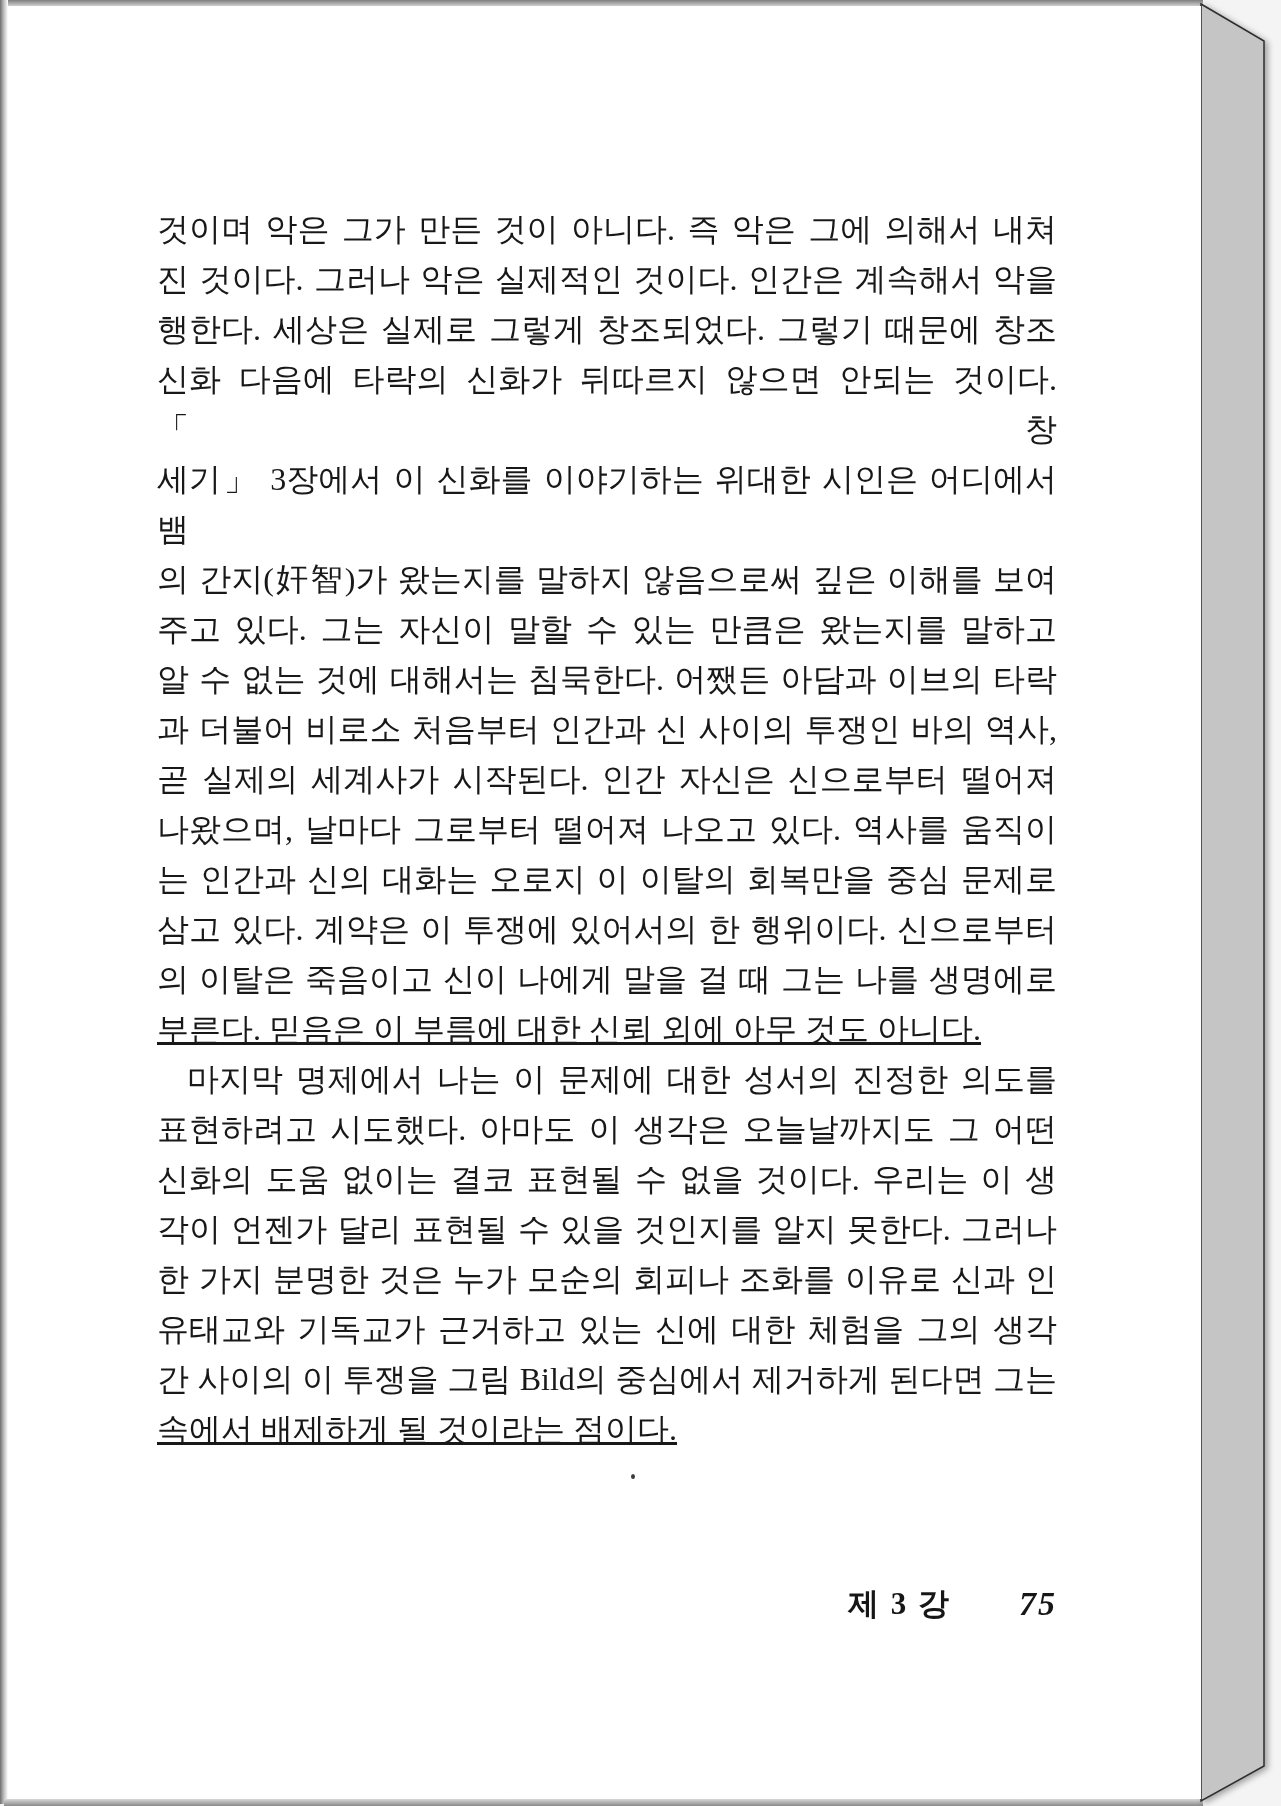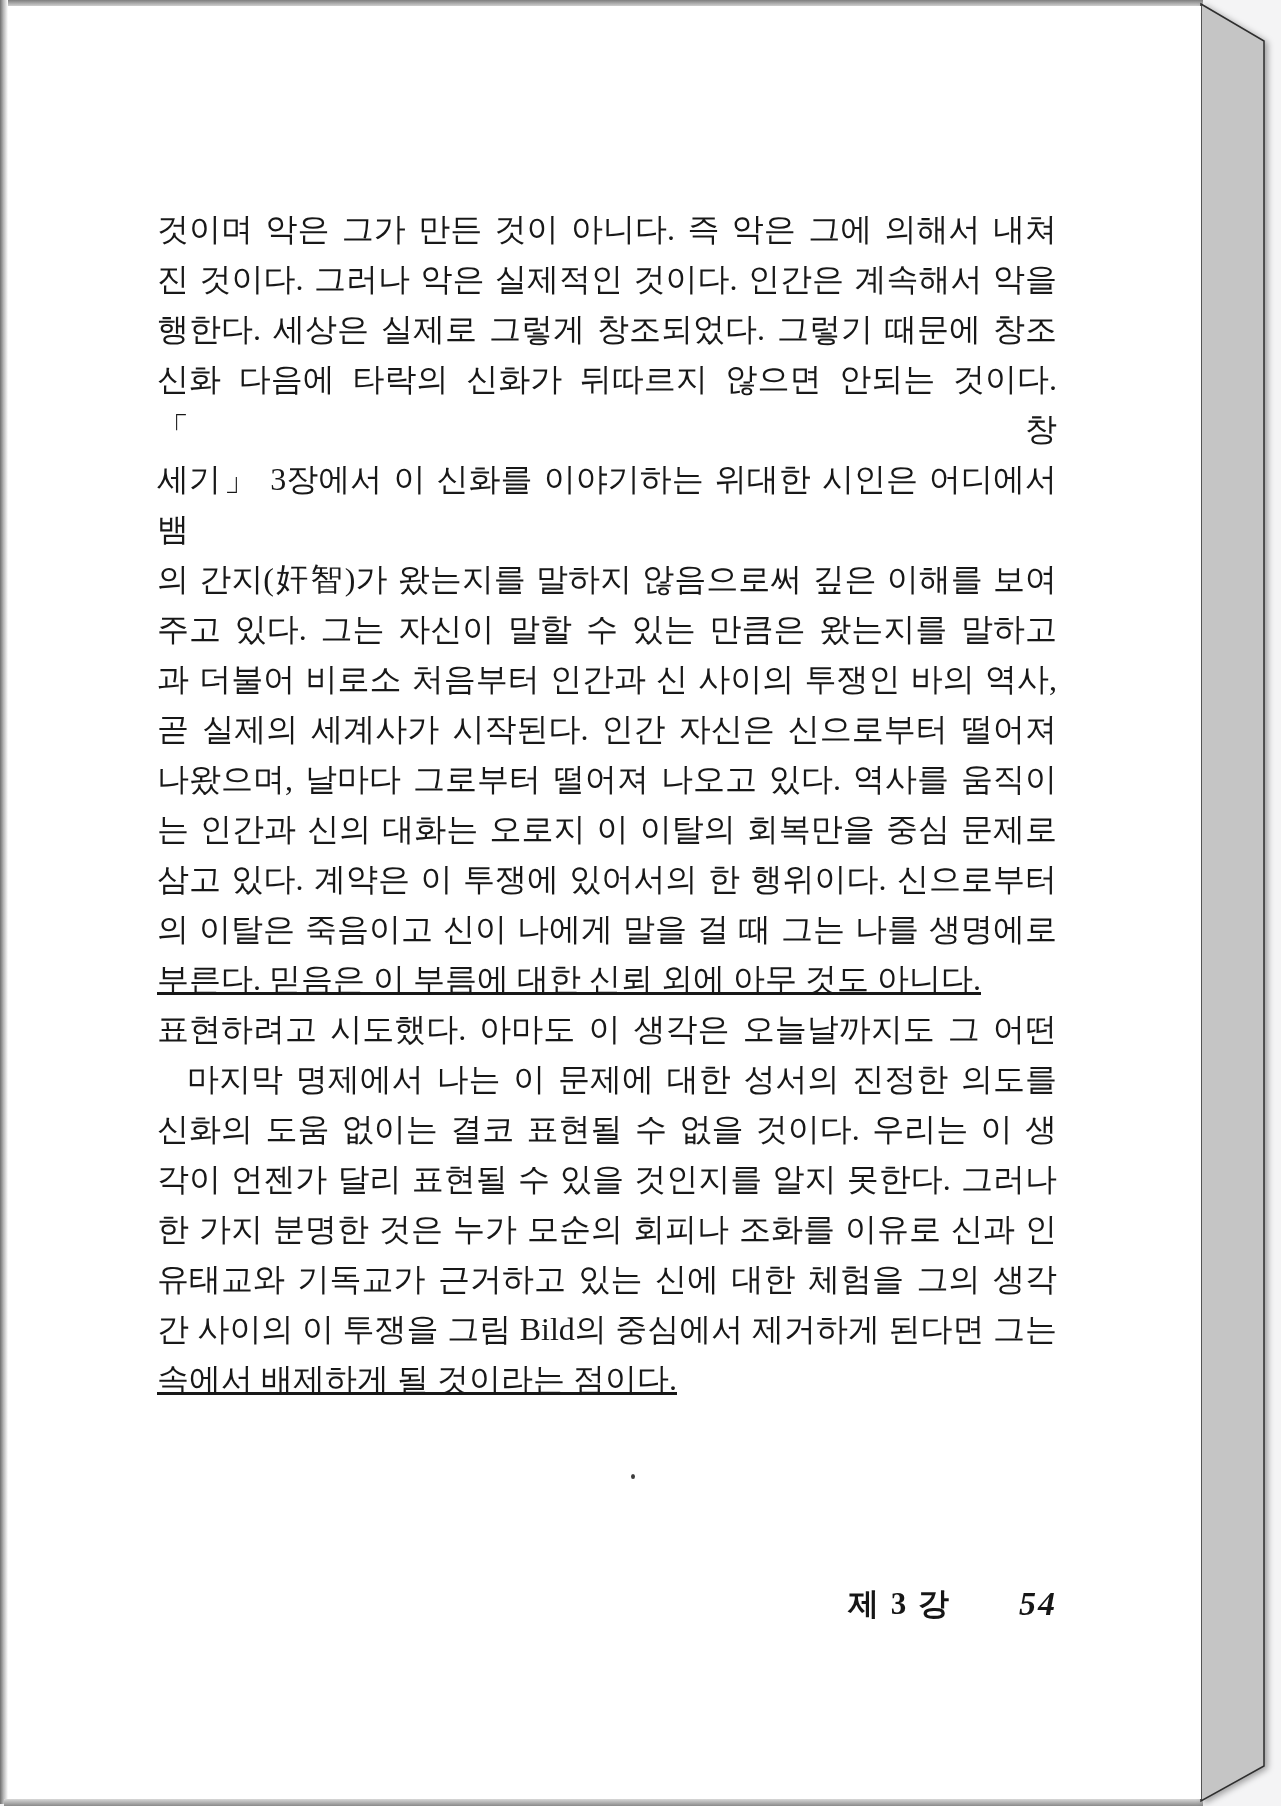--- a/index.html
+++ b/index.html
@@ -118,40 +118,41 @@
 
   <div class="text-block" id="text-block">
       <div class="paragraph">
         <div class="text-line">것이며 악은 그가 만든 것이 아니다. 즉 악은 그에 의해서 내쳐</div>
         <div class="text-line">진 것이다. 그러나 악은 실제적인 것이다. 인간은 계속해서 악을</div>
         <div class="text-line">행한다. 세상은 실제로 그렇게 창조되었다. 그렇기 때문에 창조</div>
         <div class="text-line">신화 다음에 타락의 신화가 뒤따르지 않으면 안되는 것이다. 「창</div>
         <div class="text-line">세기」 3장에서 이 신화를 이야기하는 위대한 시인은 어디에서 뱀</div>
         <div class="text-line">의 간지(奸智)가 왔는지를 말하지 않음으로써 깊은 이해를 보여</div>
         <div class="text-line">주고 있다. 그는 자신이 말할 수 있는 만큼은 왔는지를 말하고</div>
+        <div class="text-line">알 수 없는 것에 대해서는 침묵한다. 어쨌든 아담과 이브의 타락</div>
         <div class="text-line">과 더불어 비로소 처음부터 인간과 신 사이의 투쟁인 바의 역사,</div>
         <div class="text-line">곧 실제의 세계사가 시작된다. 인간 자신은 신으로부터 떨어져</div>
         <div class="text-line">나왔으며, 날마다 그로부터 떨어져 나오고 있다. 역사를 움직이</div>
         <div class="text-line">는 인간과 신의 대화는 오로지 이 이탈의 회복만을 중심 문제로</div>
         <div class="text-line">삼고 있다. 계약은 이 투쟁에 있어서의 한 행위이다. 신으로부터</div>
         <div class="text-line">의 이탈은 죽음이고 신이 나에게 말을 걸 때 그는 나를 생명에로</div>
         <div class="text-line para-end">부른다. 믿음은 이 부름에 대한 신뢰 외에 아무 것도 아니다.</div>
       </div>
       <div class="paragraph">
+        <div class="text-line indent">마지막 명제에서 나는 이 문제에 대한 성서의 진정한 의도를</div>
         <div class="text-line">표현하려고 시도했다. 아마도 이 생각은 오늘날까지도 그 어떤</div>
-        <div class="text-line indent">마지막 명제에서 나는 이 문제에 대한 성서의 진정한 의도를</div>
         <div class="text-line">신화의 도움 없이는 결코 표현될 수 없을 것이다. 우리는 이 생</div>
         <div class="text-line">각이 언젠가 달리 표현될 수 있을 것인지를 알지 못한다. 그러나</div>
         <div class="text-line">한 가지 분명한 것은 누가 모순의 회피나 조화를 이유로 신과 인</div>
         <div class="text-line">유태교와 기독교가 근거하고 있는 신에 대한 체험을 그의 생각</div>
         <div class="text-line">간 사이의 이 투쟁을 그림 Bild의 중심에서 제거하게 된다면 그는</div>
         <div class="text-line para-end">속에서 배제하게 될 것이라는 점이다.</div>
       </div>
     </div>
 
   <div class="speck"></div>
 
   <div class="footer">
     <span class="chapter">제 3 강</span>
-    <span class="page-number">54</span>
+    <span class="page-number">75</span>
   </div>
 
 </div>
 
 </body></html>

